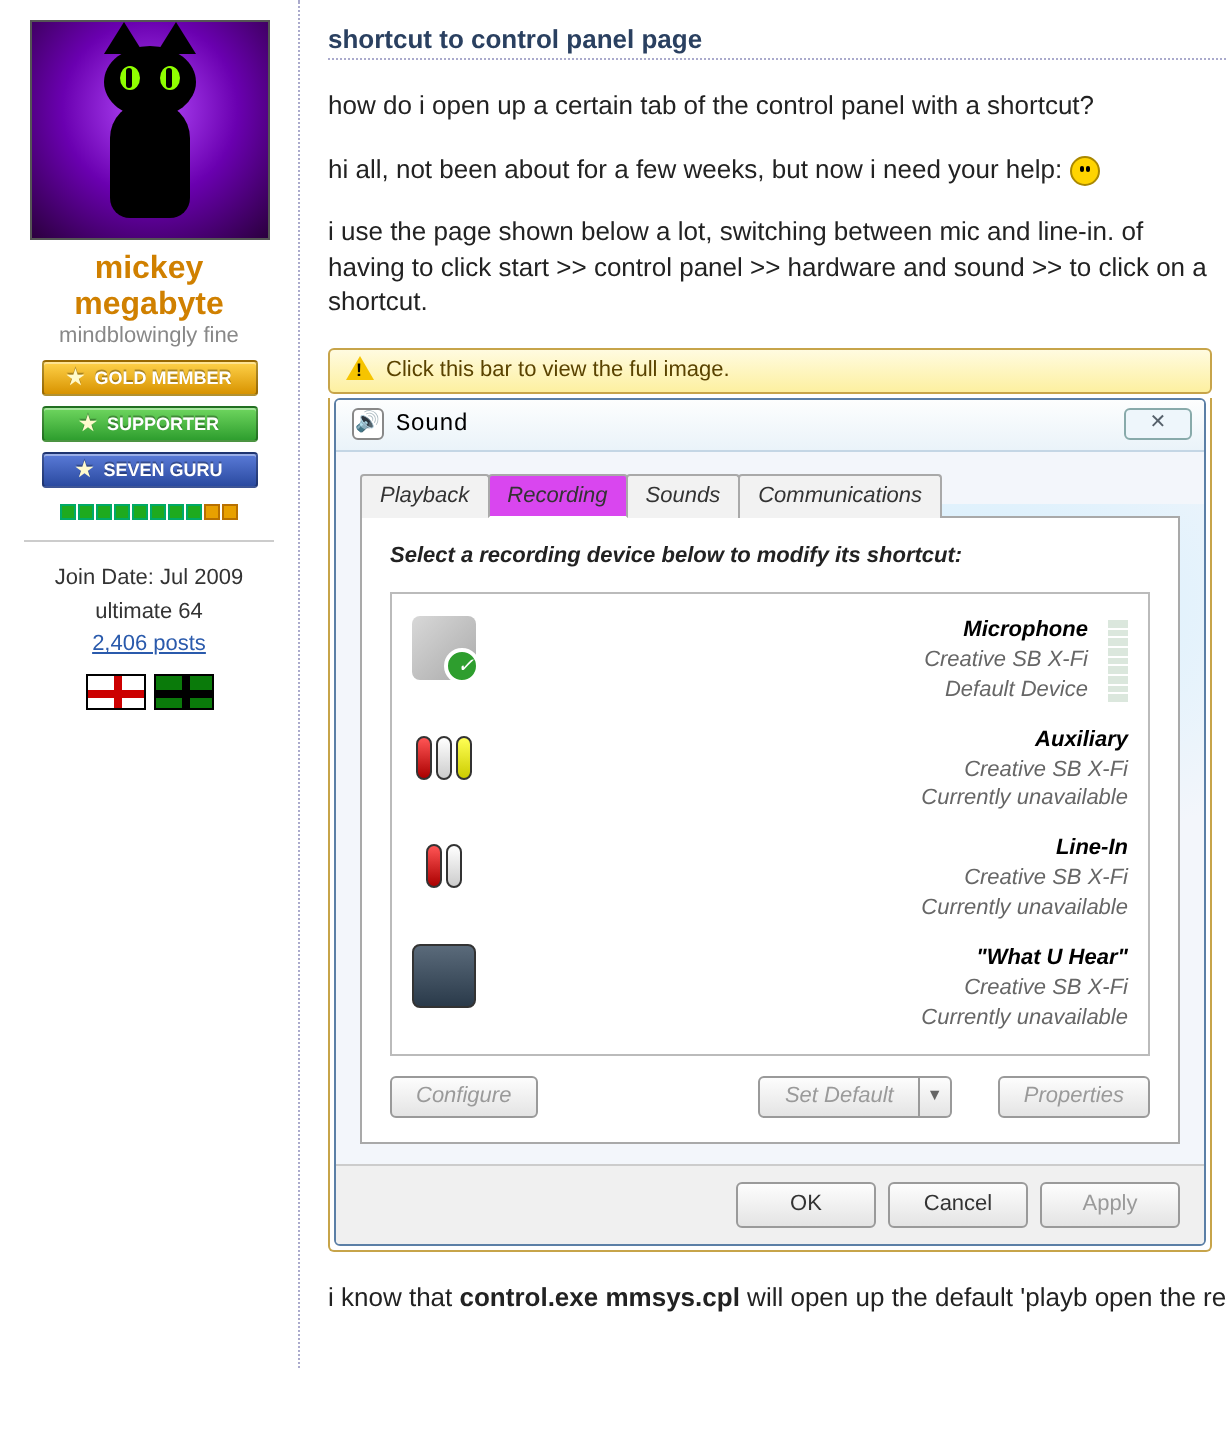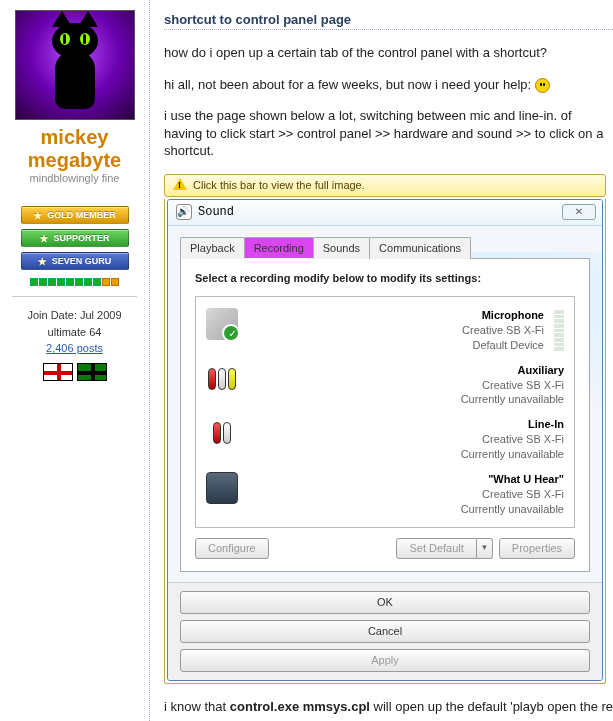--- a/index.html
+++ b/index.html
@@ -12,23 +12,23 @@
   .avatar .grad { position:absolute; inset:0; background: radial-gradient(circle at 50% 40%, #b84dff 0%, #6a00b0 50%, #2b003e 100%); }
   .cat { position:relative; z-index:1; }
   .cat-body { width: 40px; height: 58px; background:#000; border-radius: 18px 18px 10px 10px; margin: 30px auto 0; position: relative; }
   .cat-head { width: 46px; height: 36px; background:#000; border-radius: 50%; position:absolute; top:-28px; left:-3px; }
   .ear { position:absolute; width:0; height:0; border-left:10px solid transparent; border-right:10px solid transparent; border-bottom:16px solid #000; top:-12px; }
   .ear.l { left:0; } .ear.r { right:0; }
   .eye { position:absolute; width:10px; height:12px; background:#8fff00; border-radius:50%; top:10px; }
   .eye.l { left:8px; } .eye.r { right:8px; }
   .pupil { position:absolute; width:3px; height:10px; background:#000; left:3.5px; top:1px; border-radius:2px; }
   
-  .username { font-size: 20px; font-weight: bold; margin-top: 4px; }
+  .username { font-size: 16px; font-weight: bold; margin-top: 4px; }
   .username a { color: #d08000; text-decoration: none; }
-  .user-title { color: #888; font-size: 11px; margin-bottom: 22px; }
+  .user-title { color: #888; font-size: 11px; margin-bottom: 6px; }
   
   .badge { width: 108px; height: 18px; margin: 5px auto; border-radius: 2px; font-size: 9px; font-weight: bold; color: #fff; display: flex; align-items: center; justify-content: center; gap: 5px; text-shadow: 0 -1px 0 rgba(0,0,0,0.3); border: 1px solid rgba(0,0,0,0.3); box-shadow: inset 0 1px 0 rgba(255,255,255,0.4); }
   .badge.gold { background: linear-gradient(#ffd24a,#d89300); }
   .badge.supporter { background: linear-gradient(#6fd65f,#2e9e2e); }
   .badge.guru { background: linear-gradient(#5a7bd8,#2a4aa0); }
   .star { color:#fffacd; font-size:10px; }
   
   .rep-bar { margin: 8px auto; display: flex; gap:1px; justify-content:center; }
   .rep-pip { width:8px; height:8px; background:#1eaa1e; border:1px solid #0a6; }
   .rep-pip.orange { background:#e8a000; border-color:#b87000; }
@@ -65,21 +65,21 @@
   .warn-icon::after { content:'!'; position:absolute; left:5px; top:1px; font-weight:bold; color:#000; font-size:9px; }
   
   
   .dialog-wrap { width: 442px; border:1px solid #c7a44a; border-top:none; border-radius:0 0 3px 3px; padding-bottom:0; margin-bottom:14px; }
   .dialog { background: #fff; border:1px solid #5b7fa6; border-radius:3px; margin:2px; position:relative; overflow:hidden; font-family: 'Segoe UI', Tahoma, sans-serif; }
   .dlg-body-glow { position:absolute; top:26px; left:0; right:0; bottom:0; background: radial-gradient(ellipse 280px 180px at 75% 15%, rgba(180,230,255,0.5), transparent 70%); pointer-events:none; }
   .titlebar { height:26px; display:flex; align-items:center; gap:6px; padding:0 8px; background:linear-gradient(#fdfefe,#eaf3f9); border-bottom:1px solid #c4d6e5; position:relative; }
   .titlebar .sound-icon { width:16px; height:16px; background:#fff; border:1px solid #888; border-radius:3px; display:flex; align-items:center; justify-content:center; font-size:10px; color:#5a8; }
   .titlebar .title { font-size:12px; color:#000;font-family:Liberation Mono, monospace; }
   .close-btn { position:absolute; right:6px; top:4px; width:34px; height:16px; border:1px solid #8aa; border-radius:3px; background:#eef6fb; display:flex; align-items:center; justify-content:center; font-size:10px; color:#55606a; }
-  .dlg-content { padding: 10px 12px 10px; position:relative; background: #f3f6fb; }
+  .dlg-content { padding: 10px 12px 10px; position:relative; background: #f3f6fb; font-style: italic; }
   
   .tabs { display:flex; gap:0; position:relative; z-index:2; }
   .tab { padding:3px 9px; font-size:11px; background:#f2f2f2; border:1px solid #a9a9a9; border-bottom:none; color:#333; margin-right:-1px; border-radius:2px 2px 0 0; position:relative; top:1px; }
   .tab.active { background:#d946ef; z-index:3; border-bottom: 1px solid #fff; top:1px; }
   
   .tab-panel { background:#fff; border:1px solid #a9a9a9; padding:12px 14px; position:relative; z-index:1; }
   .instruction { font-size:11px; font-weight:bold; margin-bottom:10px; }
   
   .device-list { border:1px solid #bbb; min-height:220px; padding:6px 8px; background:#fff; }
   .device-item { display:flex; align-items:flex-start; gap:10px; padding:5px 2px; }
@@ -94,29 +94,29 @@
   .rca .white { background:linear-gradient(#fff,#ccc); }
   .rca .yellow { background:linear-gradient(#ff5,#cc0); }
   .dev-icon.box { background:linear-gradient(#5a6a7a,#2a3a4a); border:1px solid #333; }
   
   .dev-text { flex:1;text-align:right; }
   .dev-name { font-size:11px; font-weight:bold; color:#000; }
   .dev-line { font-size:11px; color:#666; }
   .levels { width:10px; align-self:stretch; display:flex; flex-direction:column; gap:1px; padding:2px 0; }
   .levels span { flex:1; background:#dbe7dd; }
   
-  .panel-buttons { display:flex; gap:6px; margin-top:10px; }
+  .panel-buttons { display:flex; gap:23px; margin-top:10px; }
   .btn { font-size:11px; padding:2px 12px; border:1px solid #9a9a9a; background:linear-gradient(#fdfdfd,#e4e4e4); border-radius:3px; color:#333; min-width: 60px; text-align:center; }
   .btn.disabled { color:#9a9a9a; }
   .spacer { flex:1; }
   .split { display:flex; }
   .split .btn { border-radius:3px 0 0 3px; }
   .split .drop { border:1px solid #9a9a9a; border-left:none; background:linear-gradient(#fdfdfd,#e4e4e4); border-radius:0 3px 3px 0; width:16px; display:flex; align-items:center; justify-content:center; font-size:8px; color:#666; }
   
-  .dlg-footer { display:flex; gap:6px; justify-content:flex-end; padding:8px 12px; background:#f0f0f0; border-top:1px solid #ccc;flex-direction:column; }
+  .dlg-footer { display:flex; gap:6px; justify-content:flex-end; padding:8px 12px; background:#f0f0f0; border-top:1px solid #ccc; }
   .dlg-footer .btn { min-width:70px; padding:3px 12px; }
 </style>
 </head>
 <body>
 
 <div class="container">
 
   <div class="sidebar">
     <div class="avatar">
       <div class="grad"></div>
@@ -197,21 +197,21 @@
           </div>
           <div class="dlg-content">
             <div class="dlg-body-glow"></div>
             <div class="tabs">
               <div class="tab">Playback</div>
               <div class="tab active">Recording</div>
               <div class="tab">Sounds</div>
               <div class="tab">Communications</div>
             </div>
             <div class="tab-panel">
-              <div class="instruction">Select a recording modify below to modify its settings:</div>
+              <div class="instruction">Select a recording device below to modify its shortcut:</div>
               <div class="device-list">
 
                 <div class="device-item">
                   <div class="dev-icon mic">
                       <span class="tick">✓</span>
                     </div>
                   <div class="dev-text">
                     <div class="dev-name">Microphone</div>
                     <div class="dev-line">Creative SB X-Fi</div>
                     <div class="dev-line">Default Device</div>

